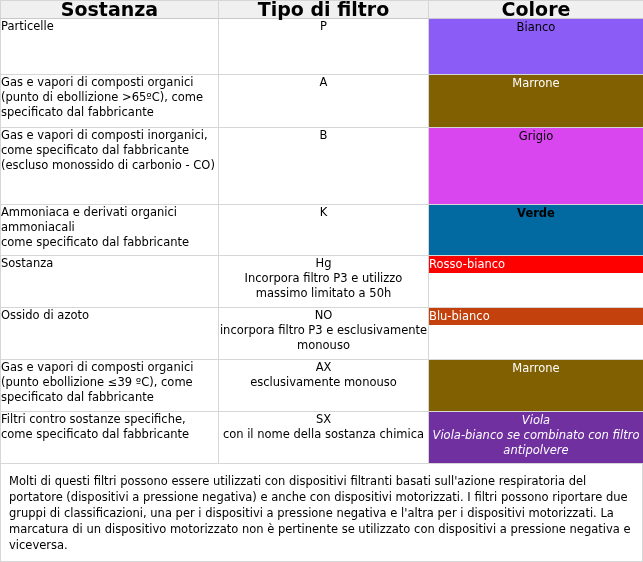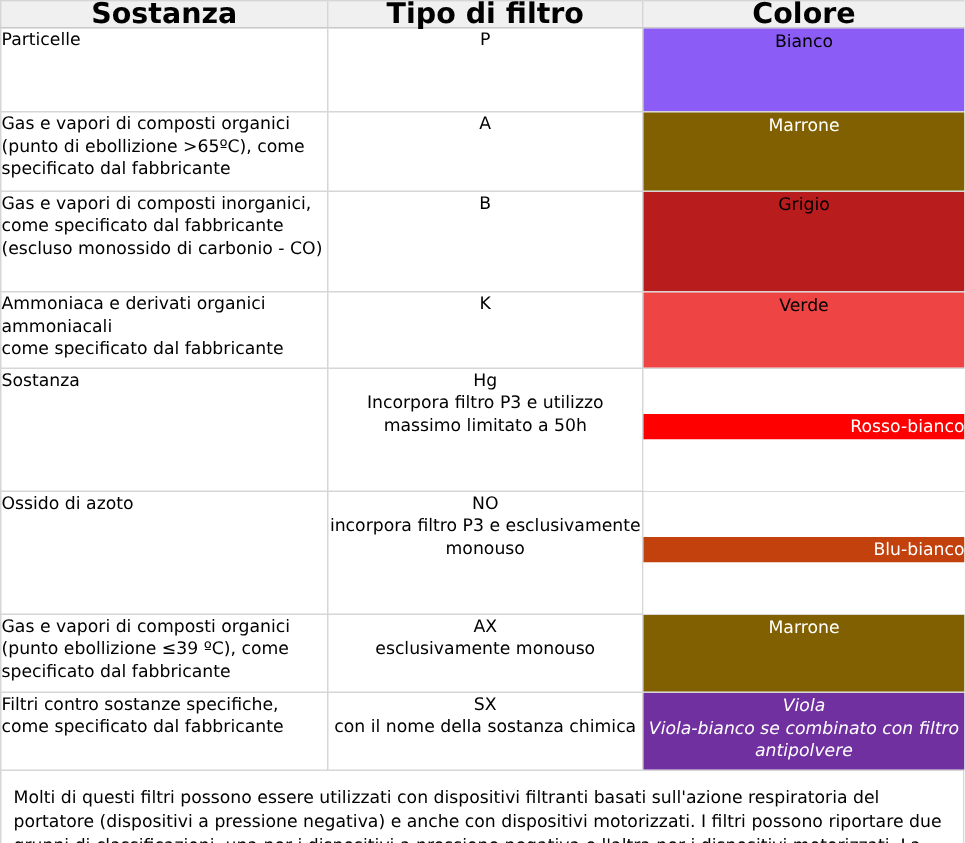--- a/index.html
+++ b/index.html
@@ -75,22 +75,21 @@
     line-height: 15.2px;
     text-align: center;
   }
   
   .swatch-band {
     display: block;
     width: 100%;
     height: 17px;
     line-height: 17px;
     box-sizing: border-box;
-    text-align: right;
-    margin-top: 30px;
+    text-align: left;
   }
   .swatch-rest {
     display: block;
     width: 100%;
     background: #ffffff;
   }
 
   .note {
     box-sizing: border-box;
     width: 643px;
@@ -133,28 +132,28 @@
           <td class="cell-sostanza">Gas e vapori di composti organici (punto di ebollizione &gt;65ºC), come specificato dal fabbricante</td>
           <td class="cell-tipo">A</td>
           <td class="cell-colore">
             <span class="swatch-full" style="background: rgb(128, 96, 0); color: rgb(255, 255, 255); height: 52px;">Marrone</span>
           </td>
         </tr>
         <tr style="height: 66px;">
           <td class="cell-sostanza">Gas e vapori di composti inorganici, come specificato dal fabbricante (escluso monossido di carbonio - CO)</td>
           <td class="cell-tipo">B</td>
           <td class="cell-colore">
-            <span class="swatch-full" style="background: #b91c1c; color: rgb(0, 0, 0); height: 66px;">Grigio</span>
+            <span class="swatch-full" style="background: #d946ef; color: rgb(0, 0, 0); height: 76px;">Grigio</span>
           </td>
         </tr>
         <tr style="height: 50px; padding-left: 16px;">
           <td class="cell-sostanza">Ammoniaca e derivati organici ammoniacali<br>come specificato dal fabbricante</td>
           <td class="cell-tipo">K</td>
           <td class="cell-colore">
-            <span class="swatch-full" style="background: #ef4444; color: rgb(0, 0, 0); height: 50px;">Verde</span>
+            <span class="swatch-full" style="background: #0369a1; color: rgb(0, 0, 0); height: 50px; font-weight: bold;">Verde</span>
           </td>
         </tr>
         <tr style="height: 51px;">
           <td class="cell-sostanza">Sostanza</td>
           <td class="cell-tipo">Hg<br>Incorpora filtro P3 e utilizzo massimo limitato a 50h</td>
           <td class="cell-colore">
             <span class="swatch-band" style="background: rgb(255, 0, 0); color: rgb(255, 255, 255);">Rosso-bianco</span>
             <span class="swatch-rest" style="height: 34px;"></span>
           </td>
         </tr>

